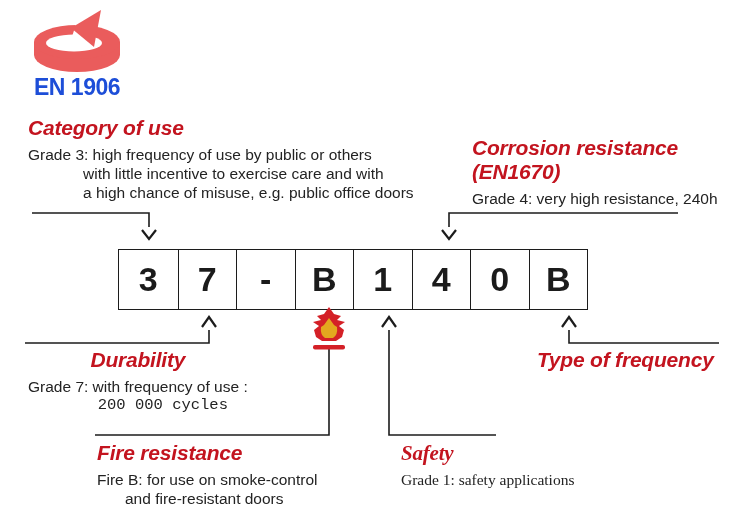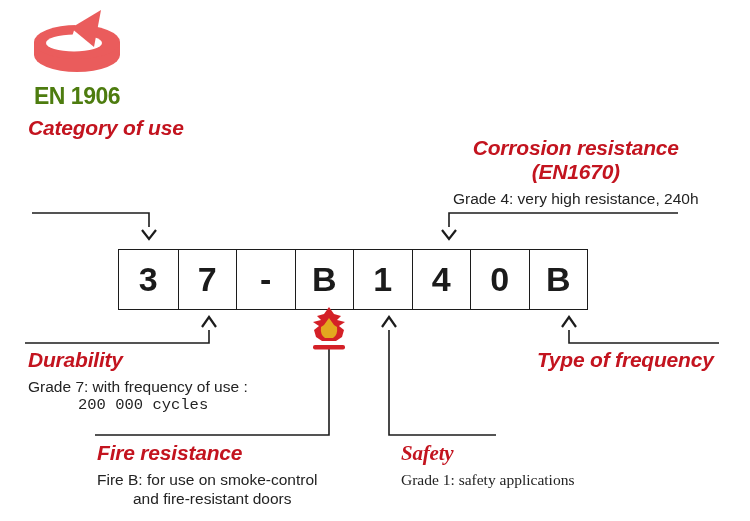--- a/index.html
+++ b/index.html
@@ -15,21 +15,21 @@
   #connectors { position:absolute; left:0; top:0; width:750px; height:521px; z-index:1; }
   #connectors .line { stroke:var(--line-black,#1c1c1c); stroke-width:1.6; fill:none; }
   #connectors .chev { stroke:var(--line-black,#1c1c1c); stroke-width:2.2; fill:none; stroke-linejoin:miter; }
 
   
   .logo-wrap { left:33px; top:10px; z-index:2; }
   .logo-ring-main  { fill:var(--logo-red,#ea5c5c); }
   .logo-ring-hole  { fill:#ffffff; }
   .logo-label {
     position:absolute; left:34px; top:74px; z-index:2;
-    font-size:23px; font-weight:bold; letter-spacing:-0.5px; color:#4d7c0f;margin-top:9px;
+    font-size:23px; font-weight:bold; letter-spacing:-0.5px; color:#1d4ed8;
   }
 
   
   .code-row {
     position:absolute; left:118px; top:249px; z-index:2;
     display:flex; border:1.5px solid var(--line-black,#1c1c1c); background:#fff;
   }
   .code-box {
     width:58.5px; height:59px; display:flex; align-items:center; justify-content:center;
     font-size:34px; font-weight:bold; color:#1b1b1b;
@@ -45,21 +45,21 @@
   
   .sec { position:absolute; z-index:2; }
   .sec h2 {
     font-size:21px; font-style:italic; font-weight:bold;
     color:var(--heading-red,#c3141f); line-height:24px; margin-bottom:5px;
     letter-spacing:-0.2px; white-space:nowrap;
   }
   .sec .body { font-size:15.5px; line-height:19px; color:#232323; white-space:nowrap; }
   .ind57 { margin-left:55px; }
   .ind50 { margin-left:50px;font-family:Liberation Mono, monospace; }
-  .ind40 { margin-left:36px; }
+  .ind40 { margin-left:28px; }
 </style>
 </head>
 <body style="--heading-red: #c3141f; --logo-red: #ea5c5c; --flame-red: #d42027; --flame-yellow: #e3a71f; --text-dark: #232323; --line-black: #1c1c1c;">
 
 <svg id="connectors" viewBox="0 0 750 521" aria-hidden="true">
 
   <path class="line" d="M32,213 H149 V227"></path>
   <path class="chev" d="M142,230 L149,239 L156,230"></path>
 
   <path class="line" d="M678,213 H449 V227"></path>
@@ -84,23 +84,28 @@
     <ellipse class="logo-ring-main" cx="44" cy="32" rx="43" ry="17"></ellipse>
     <ellipse class="logo-ring-hole" cx="41" cy="33" rx="28" ry="8.5"></ellipse>
     <polygon class="logo-ring-hole" points="48,-2 60,-2 52,34 38,30"></polygon>
     <polygon class="logo-ring-main" points="38,18 68,0 61,37"></polygon>
   </svg>
 </div>
 <div class="logo-label">EN 1906</div>
 
 <section class="sec" style="left:28px; top:116px;">
   <h2>Category of use</h2>
+  <div class="body">
+    <div>Grade 3: high frequency of use by public or others</div>
+    <div class="ind57">with little incentive to exercise care and with</div>
+    <div class="ind57">a high chance of misuse, e.g. public office doors</div>
+  </div>
 </section>
 
-<section class="sec" style="left:453px; top:136px;text-align:center;">
+<section class="sec" style="left:472px; top:136px;">
   <h2 style="margin-bottom:0;">Corrosion resistance</h2>
   <h2>(EN1670)</h2>
   <div class="body">
     <div>Grade 4: very high resistance, 240h</div>
   </div>
 </section>
 
 <div class="code-row">
   <div class="code-box">3</div>
   <div class="code-box">7</div>
@@ -113,21 +118,21 @@
 </div>
 
 <div class="abs flame-wrap">
   <svg width="36" height="46" viewBox="0 0 36 46" aria-hidden="true">
     <polygon class="flame-outer" points="18,1 13,8 6,10 10,14 2,16 8,20 3,24 5,31 11,35 25,35 31,31 33,24 28,20 34,16 26,14 30,10 23,8"></polygon>
     <path class="flame-inner" d="M18,12 L13,19 L10,21 Q9,29 14,32 L22,32 Q27,29 26,21 L23,19 Z"></path>
     <rect class="flame-base" x="2" y="39" width="32" height="4.5" rx="2"></rect>
   </svg>
 </div>
 
-<section class="sec" style="left:28px; top:348px;">
+<section class="sec" style="left:28px; top:348px;text-align:center;">
   <h2>Durability</h2>
   <div class="body">
     <div>Grade 7: with frequency of use :</div>
     <div class="ind50">200 000 cycles</div>
   </div>
 </section>
 
 <section class="sec" style="left:537px; top:348px;">
   <h2>Type of frequency</h2>
 </section>

